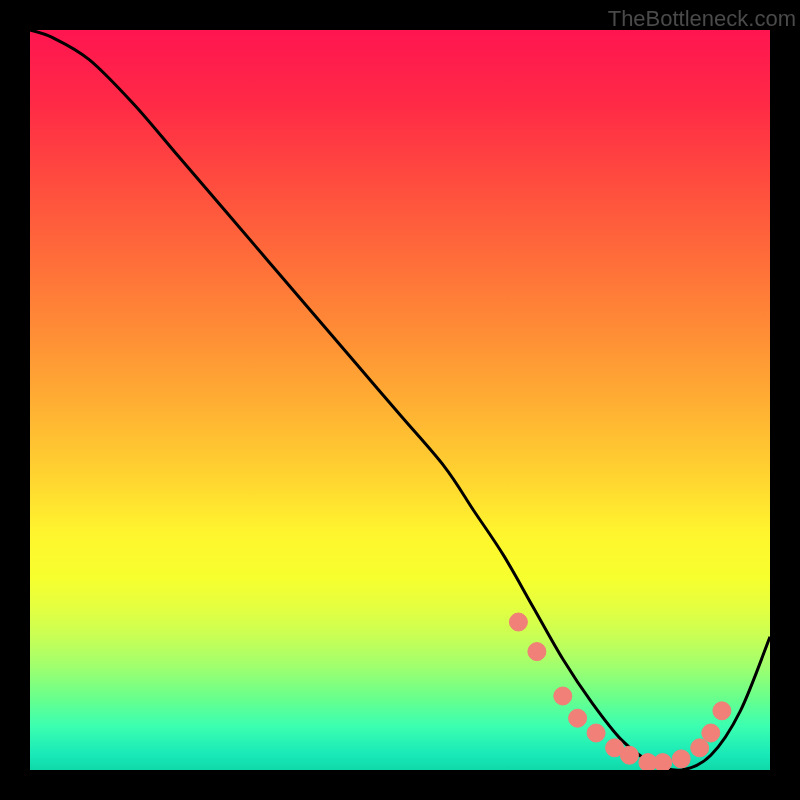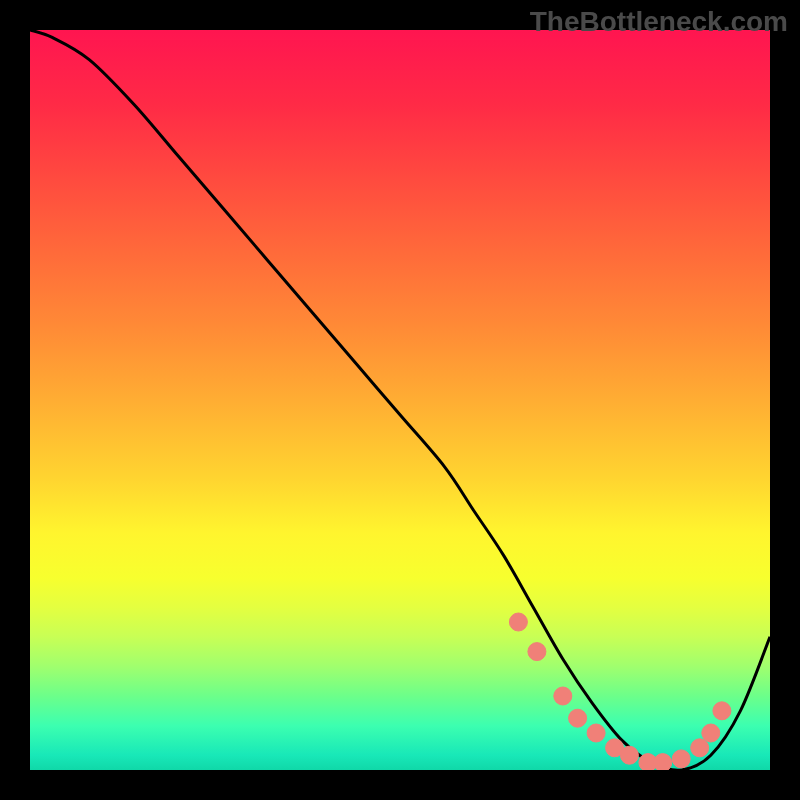--- a/index.html
+++ b/index.html
@@ -7,24 +7,24 @@
     width: 800px;
     height: 800px;
     background: #000;
     position: relative;
     font-family: Arial, sans-serif;
     overflow: hidden;
   }
   .watermark {
     position: absolute;
     top: 6px;
-    right: 12px;
+    right: 4px;
     color: #4a4a4a;
-    font-size: 28px;
-    font-weight: 700;
+    font-size: 22px;
+    font-weight: 400;
     z-index: 10;
   }
   .plot-area {
     position: absolute;
     left: 30px;
     top: 30px;
     width: 740px;
     height: 740px;
     overflow: hidden;
   }

